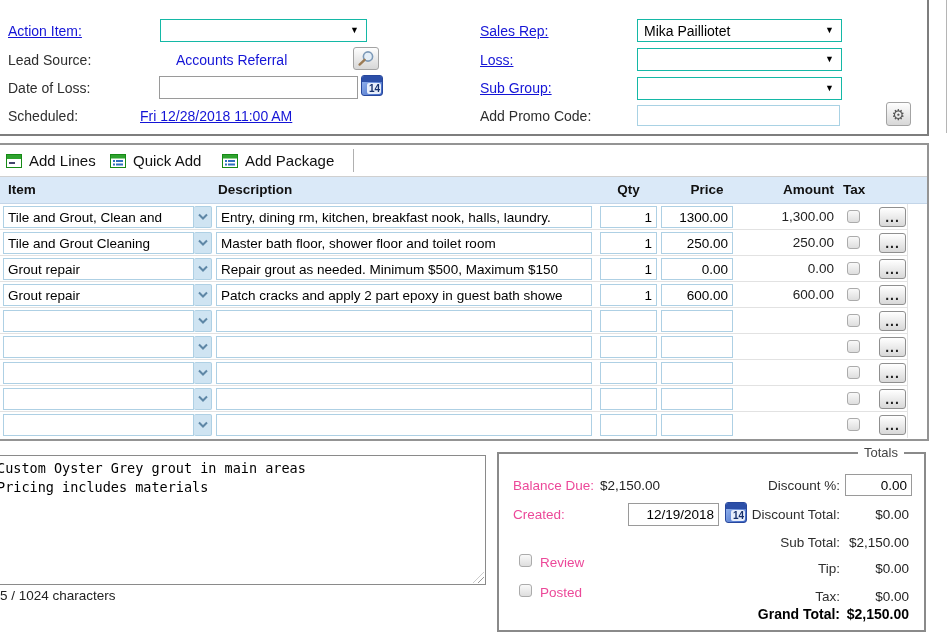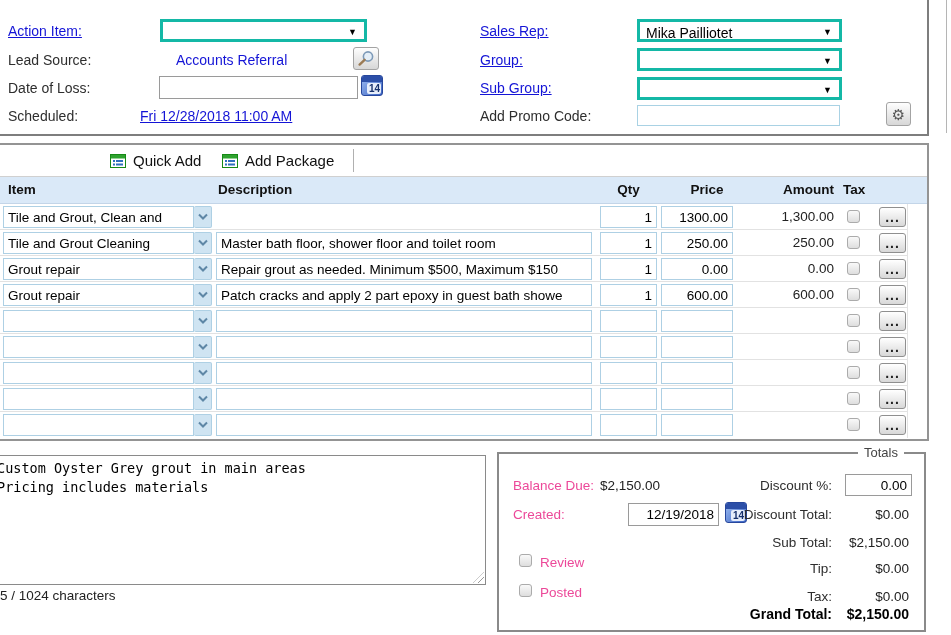--- a/index.html
+++ b/index.html
@@ -13,21 +13,21 @@
   .plainlnk { color: #1414d6; text-decoration: none; cursor: pointer; }
   .lbl { color: #2e2e2e; }
 
   
   .top-border-box { position:absolute; left:-6px; top:-12px; width:935px; height:148px;
     border:2px solid #7e7e7e; background:transparent; pointer-events:none; }
   .edge-line { position:absolute; left:946px; top:0; width:1px; height:133px; background:#b5b5b5; }
   .sliver { position:absolute; left:7px; top:-1px; height:5px; width:220px; overflow:hidden; }
   .sliver span { display:block; margin-top:-12px; font-size:14px; color:#4a4a4a; }
 
-  .sel { position:absolute; background:#fff; border:3px solid #14b8a6; height:23px; cursor:default; }
+  .sel { position:absolute; background:#fff; border:1px solid #14b8a6; height:23px; cursor:default; }
   .sel .val { position:absolute; left:6px; top:3px; font-size:14px; color:#000; white-space:nowrap; }
   .sel .arr::after { content:"\25BC"; position:absolute; right:7px; top:5px; font-size:9px; color:#000; }
 
   .inp { position:absolute; border:1px solid #9a9a9a; font-family:"Liberation Sans",sans-serif;
     font-size:14px; padding:0 4px; background:#fff; color:#000; outline:none; }
   .inp.blue { border-color:#a9d2e4; }
   .num { text-align:right; }
 
   .icon-btn { position:absolute; border:1px solid #a3a3a3; border-radius:3px;
     background:linear-gradient(#fefefe,#d7d7d7); cursor:pointer; padding:0; overflow:hidden; }
@@ -89,21 +89,21 @@
     clip-path:polygon(100% 0, 100% 100%, 0 100%); pointer-events:none; }
   .char-count { position:absolute; left:0px; top:588px; font-size:13.5px; color:#222; }
 
   
   .totals-box { position:absolute; left:497px; top:452px; width:429px; height:180px;
     border:2px solid #8a8a8a; background:#fff; }
   .totals-legend { position:absolute; top:-9px; right:20px; background:#fff; padding:0 6px;
     font-size:13px; color:#444;margin-left:20px; }
   .t-lbl { position:absolute; font-size:13.5px; color:#ec4899; white-space:nowrap; }
   .t-val { position:absolute; font-size:13.5px; color:#222; white-space:nowrap; }
-  .r-lbl { position:absolute; right:92px; text-align:right; font-size:13.5px; color:#2e2e2e; white-space:nowrap; }
+  .r-lbl { position:absolute; right:84px; text-align:right; font-size:13.5px; color:#2e2e2e; white-space:nowrap; }
   .r-val { position:absolute; right:15px; text-align:right; font-size:13.5px; color:#222; white-space:nowrap; }
   .bold { font-weight:bold; font-size:14px; color:#000; }
 </style>
 </head>
 <body>
 
 <div class="abs" style="left:0;top:0;width:951px;height:140px;">
   <div class="top-border-box"></div>
   <div class="edge-line"></div>
   <div class="sliver">
@@ -122,21 +122,21 @@
   </div>
 
   <span class="abs lbl" style="left:8px;top:52px;">Lead Source:</span>
   <span class="abs plainlnk" style="left:176px;top:52px;">Accounts Referral</span>
   <button class="icon-btn" style="left:353px;top:47px;width:26px;height:23px;">
     <svg width="22" height="20" style="display:block;margin:0 auto;">
       <circle cx="13" cy="7.5" r="4.6" fill="#e4eef7" stroke="#7d9ab8" stroke-width="1.6"></circle>
       <line x1="9.6" y1="10.8" x2="4.6" y2="15.6" stroke="#9b7b55" stroke-width="2.4" stroke-linecap="round"></line>
     </svg>
   </button>
-  <span class="abs lnk" style="left:480px;top:52px;">Group:</span>
+  <span class="abs lnk" style="left:480px;top:52px;">Loss:</span>
   <div class="sel" style="left:637px;top:48px;width:205px;">
     <span class="val"></span>
     <span class="arr"></span>
   </div>
 
   <span class="abs lbl" style="left:8px;top:80px;">Date of Loss:</span>
   <input class="inp" style="left: 159px; top: 76px; width: 199px; height: 23px;" value="">
   <div class="calico" style="left:361px;top:75px;"></div>
   <span class="abs lnk" style="left:480px;top:80px;">Sub Group:</span>
   <div class="sel" style="left:637px;top:77px;width:205px;">
@@ -148,20 +148,28 @@
   <span class="abs lnk" style="left:140px;top:108px;">Fri 12/28/2018 11:00 AM</span>
   <span class="abs lbl" style="left:480px;top:108px;">Add Promo Code:</span>
   <input class="inp blue" style="left: 637px; top: 105px; width: 203px; height: 21px;" value="">
   <button class="icon-btn" style="left:886px;top:102px;width:25px;height:24px;">
     <span class="gear-glyph"></span>
   </button>
 </div>
 
 <div class="grid-box">
   <div class="toolbar">
+    <div class="tb-item" style="left:10px;">
+      <svg width="16" height="16">
+        <rect x="0.5" y="1.5" width="15" height="13" fill="#fff" stroke="#168a16"></rect>
+        <rect x="1" y="2" width="14" height="4" fill="#2fa32f"></rect>
+        <rect x="3" y="9" width="6" height="2" fill="#44446e"></rect>
+      </svg>
+      <span>Add Lines</span>
+    </div>
     <div class="tb-item" style="left:114px;">
       <svg width="16" height="16">
         <rect x="0.5" y="1.5" width="15" height="13" fill="#fff" stroke="#168a16"></rect>
         <rect x="1" y="2" width="14" height="3.5" fill="#2fa32f"></rect>
         <rect x="3" y="7" width="2" height="2" fill="#2f6fbf"></rect>
           <rect x="6" y="7" width="7" height="2" fill="#2f6fbf"></rect>
         <rect x="3" y="10.5" width="2" height="2" fill="#2f6fbf"></rect>
           <rect x="6" y="10.5" width="7" height="2" fill="#2f6fbf"></rect>
       </svg>
       <span>Quick Add</span>
@@ -190,20 +198,21 @@
   </div>
 
   <div class="grid-rows">
       <div class="grow" style="top: 0px;">
     <input class="c-item" value="Tile and Grout, Clean and" style="">
     <div class="c-chev">
       <svg width="12" height="8">
         <path d="M2 1.5 L6 5.5 L10 1.5" fill="none" stroke="#5e87a6" stroke-width="2"></path>
       </svg>
     </div>
+    <input class="c-desc" value="Entry, dining rm, kitchen, breakfast nook, halls, laundry." style="">
     <input class="c-qty" value="1" style="">
     <input class="c-price" value="1300.00" style="">
     <span class="c-amt">1,300.00</span>
     <span class="cbx c-tax"></span>
     <button class="dots c-dots"></button>
   </div>
       <div class="grow" style="top: 26px;">
     <input class="c-item" value="Tile and Grout Cleaning" style="">
     <div class="c-chev">
       <svg width="12" height="8">

